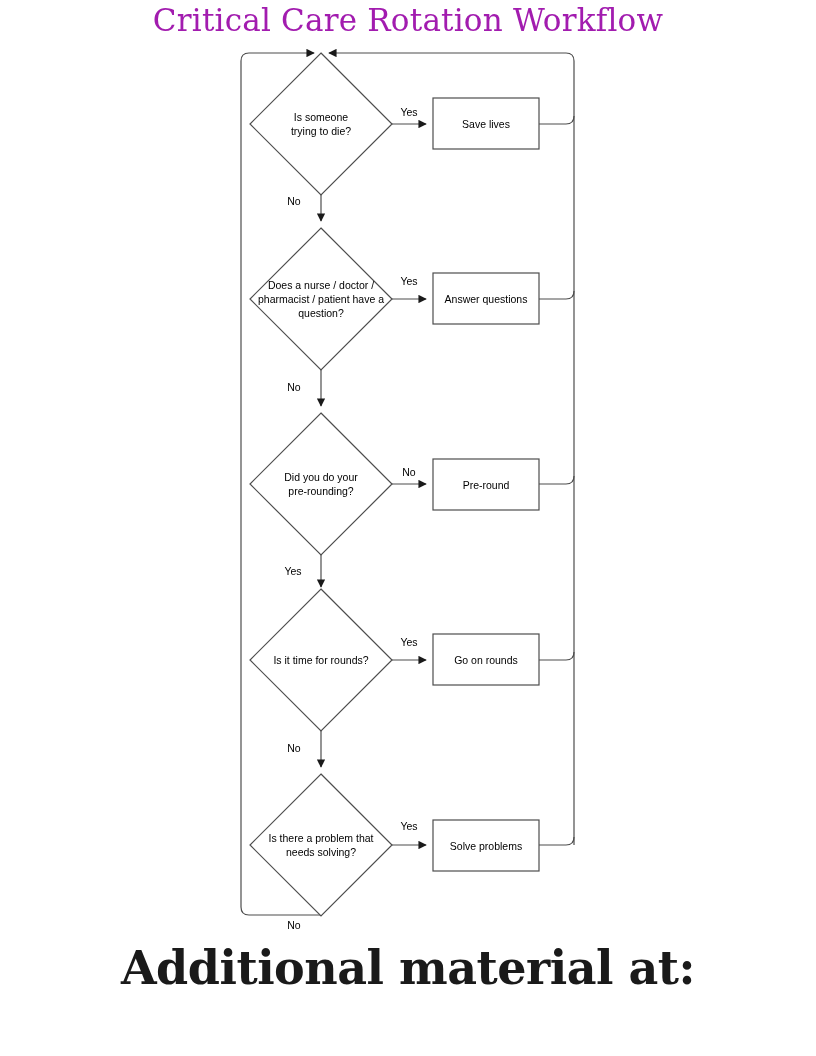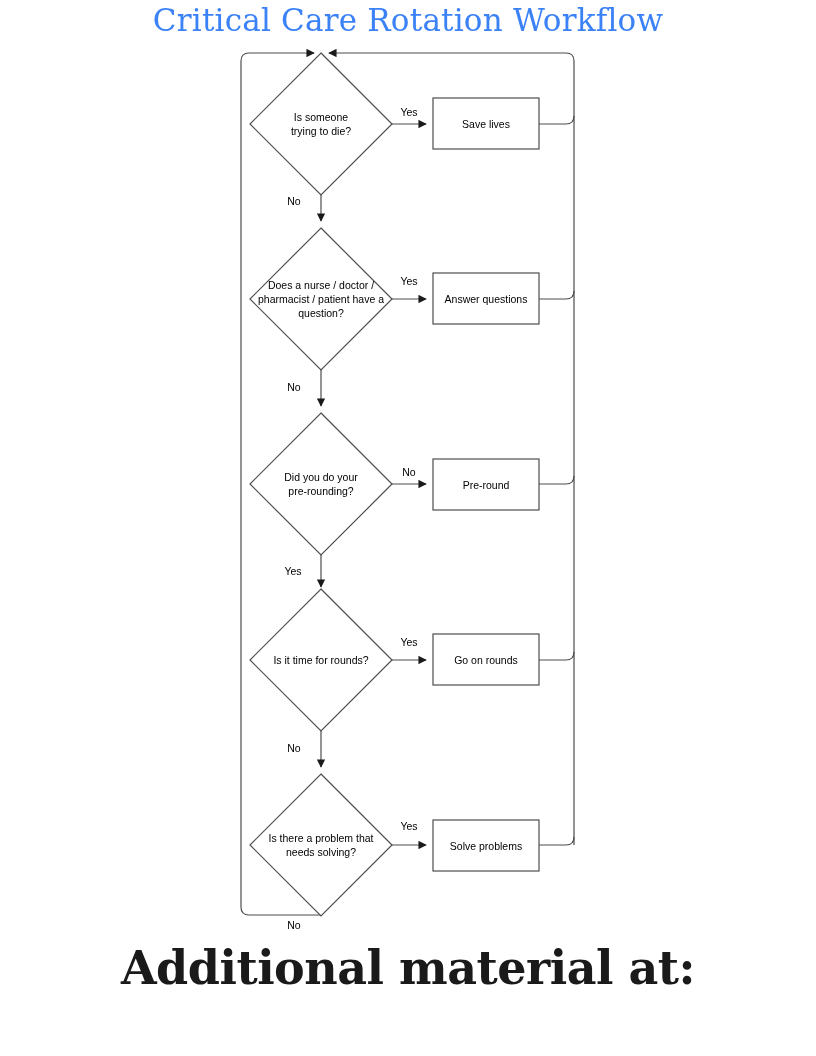--- a/index.html
+++ b/index.html
@@ -25,21 +25,21 @@
   .title {
     position: absolute;
     top: 2px;
     left: 0;
     width: 816px;
     text-align: center;
     font-family: "DejaVu Serif", "Liberation Serif", serif;
     font-size: 31px;
     font-weight: 400;
     letter-spacing: 0.2px;
-    color: #3b82f6;
+    color: #a21caf;
     white-space: nowrap;
   }
   .footer {
     position: absolute;
     left: 0;
     width: 816px;
     text-align: center;
     font-family: "DejaVu Serif", "Liberation Serif", serif;
     font-weight: 700;
     color: #1a1a1a;

